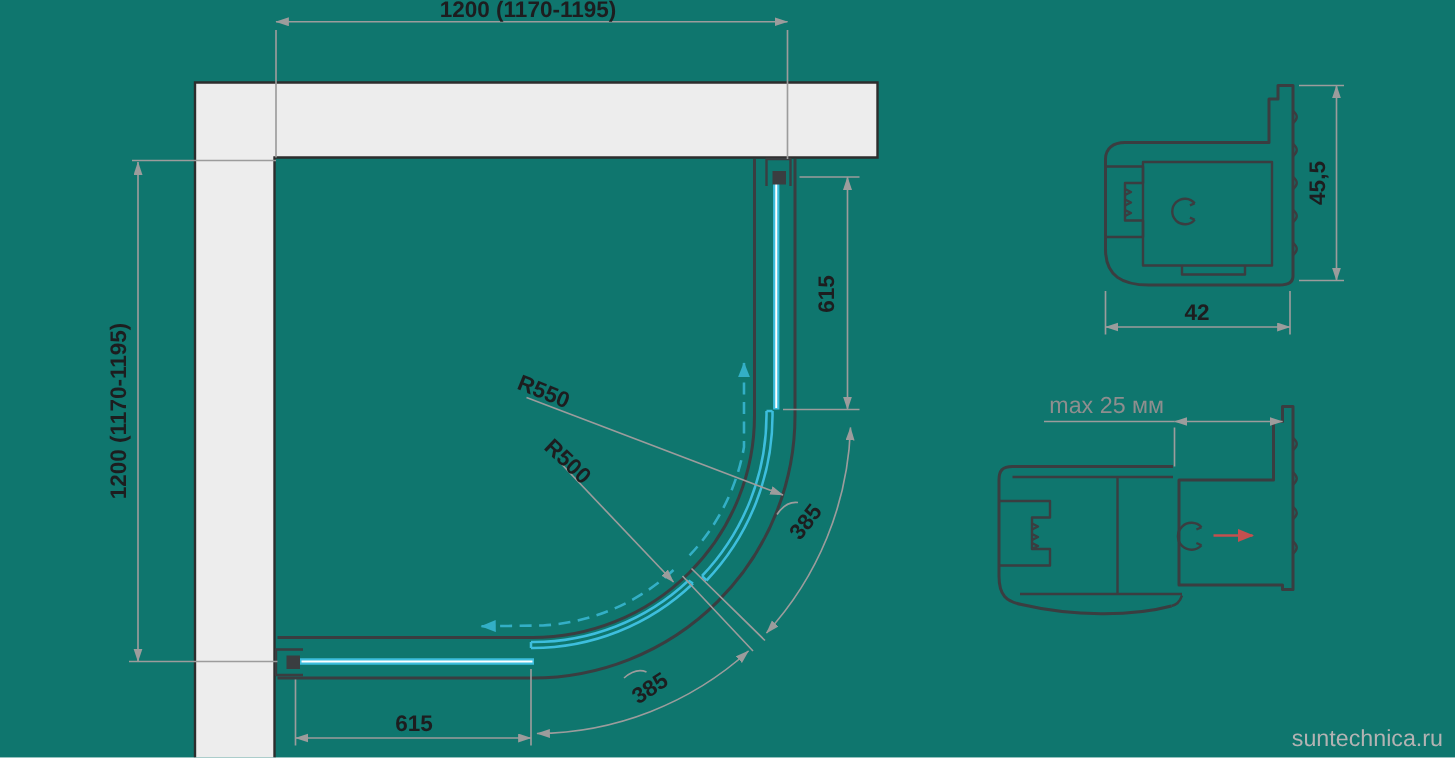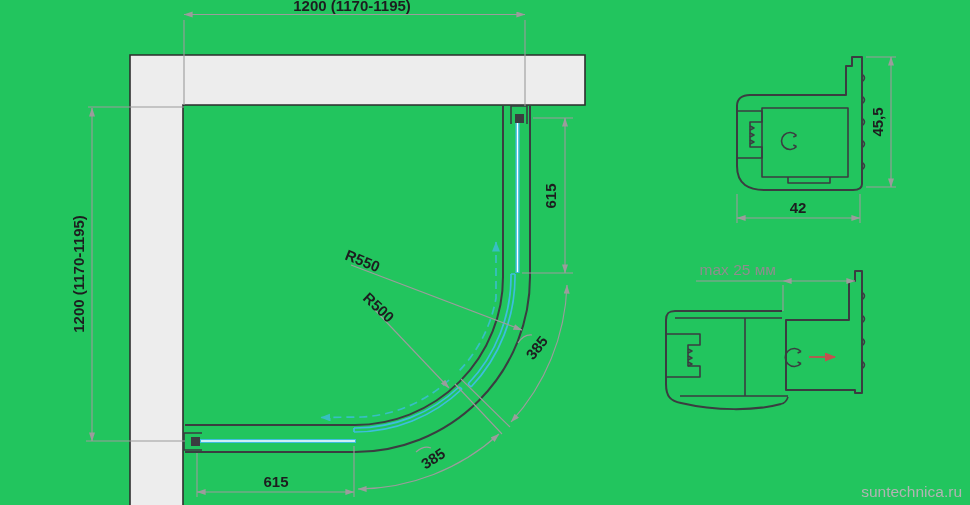--- a/index.html
+++ b/index.html
@@ -1,16 +1,16 @@
 <!DOCTYPE html>
 <html style="--c-frame: #3a3d40; --c-wall_fill: #ededed; --c-wall_border: #2d2d2d; --c-glass: #3dbedd; --c-dim: #9c9c9c; --c-text: #1d1d1f; --c-muted: #8e8e8e; --c-accent_red: #c4504f; --c-watermark: #b3b3b3;"><head>
 <meta charset="utf-8">
 <style>
   html,body{margin:0;padding:0;background:#fff;}
-  .canvas{position:relative;width:970px;height:505px;background:#22c55e;overflow:hidden;
+  .canvas{position:relative;width:970px;height:505px;background:#0f766e;overflow:hidden;
           font-family:"Liberation Sans",sans-serif;}
   svg{display:block;}
   .wall{fill:var(--c-wall_fill);stroke:var(--c-wall_border);stroke-width:1.6;}
   .fr{stroke:var(--c-frame);fill:none;stroke-width:2;stroke-linejoin:round;stroke-linecap:butt;}
   .fr-thin{stroke:var(--c-frame);fill:none;stroke-width:1.6;stroke-linejoin:round;}
   .fr-fill{fill:var(--c-frame);stroke:none;}
   .glass{stroke:var(--c-glass);fill:none;stroke-width:4.2;}
   .glass-core{stroke:#ffffff;fill:none;stroke-width:1.3;}
   .door{stroke:var(--c-glass);fill:none;stroke-width:1.7;}
   .dash{stroke:var(--c-glass);fill:none;stroke-width:1.7;stroke-dasharray:8 5;opacity:.8;}

